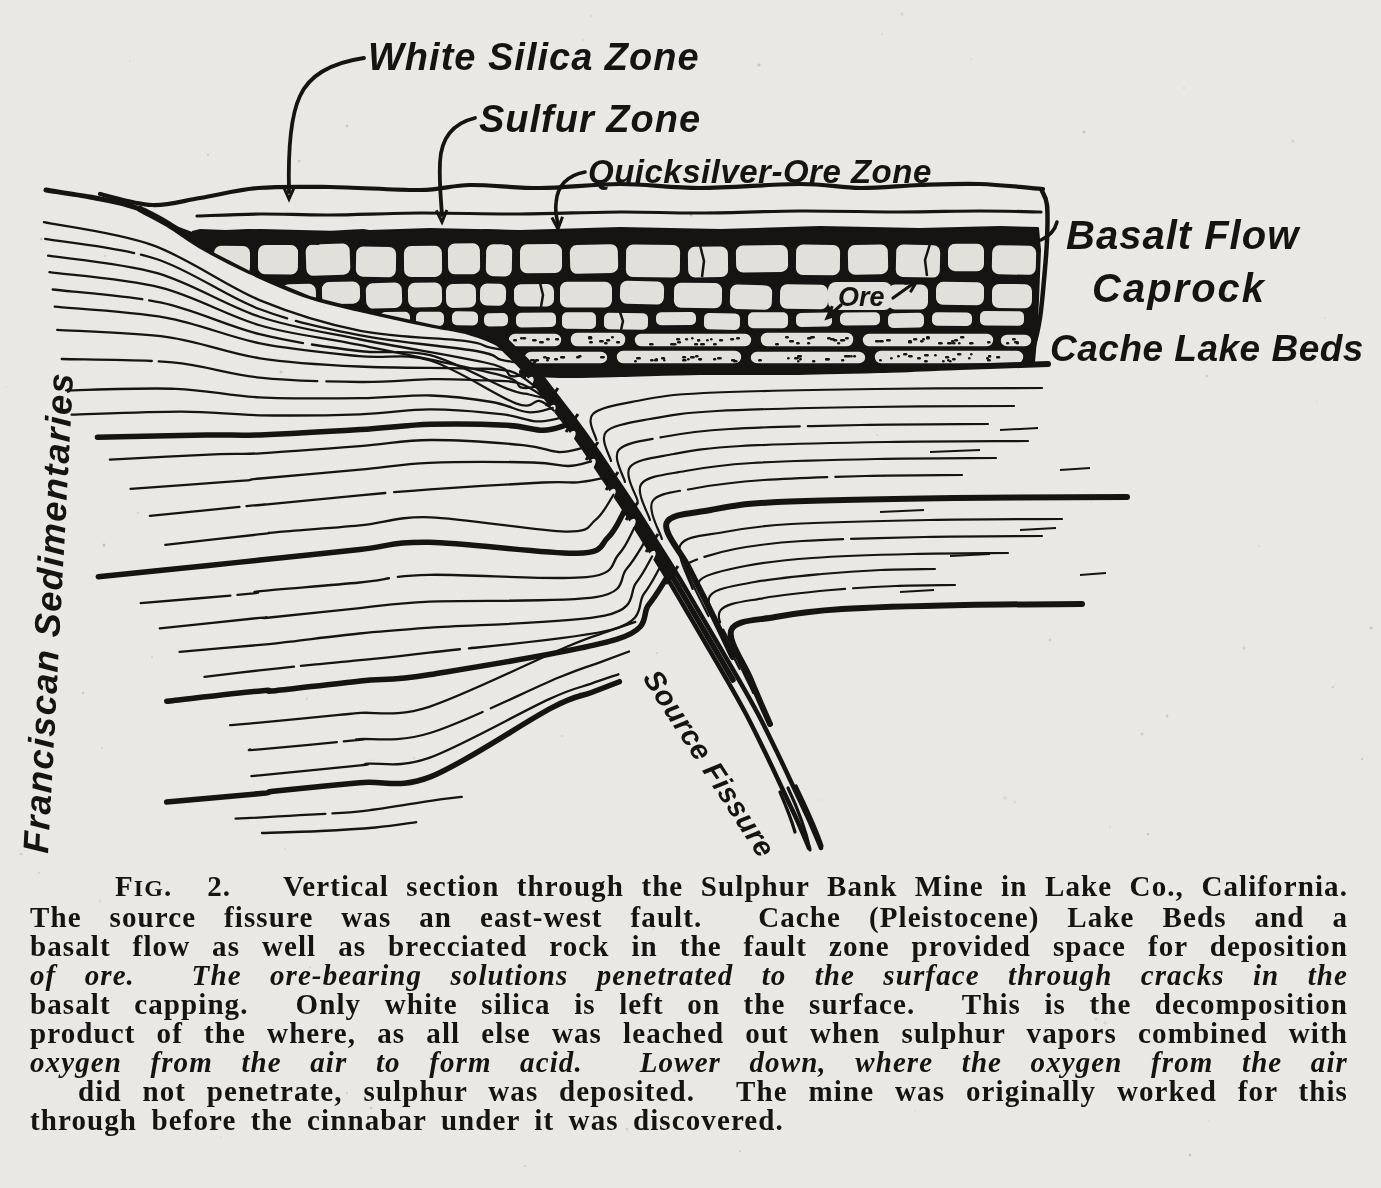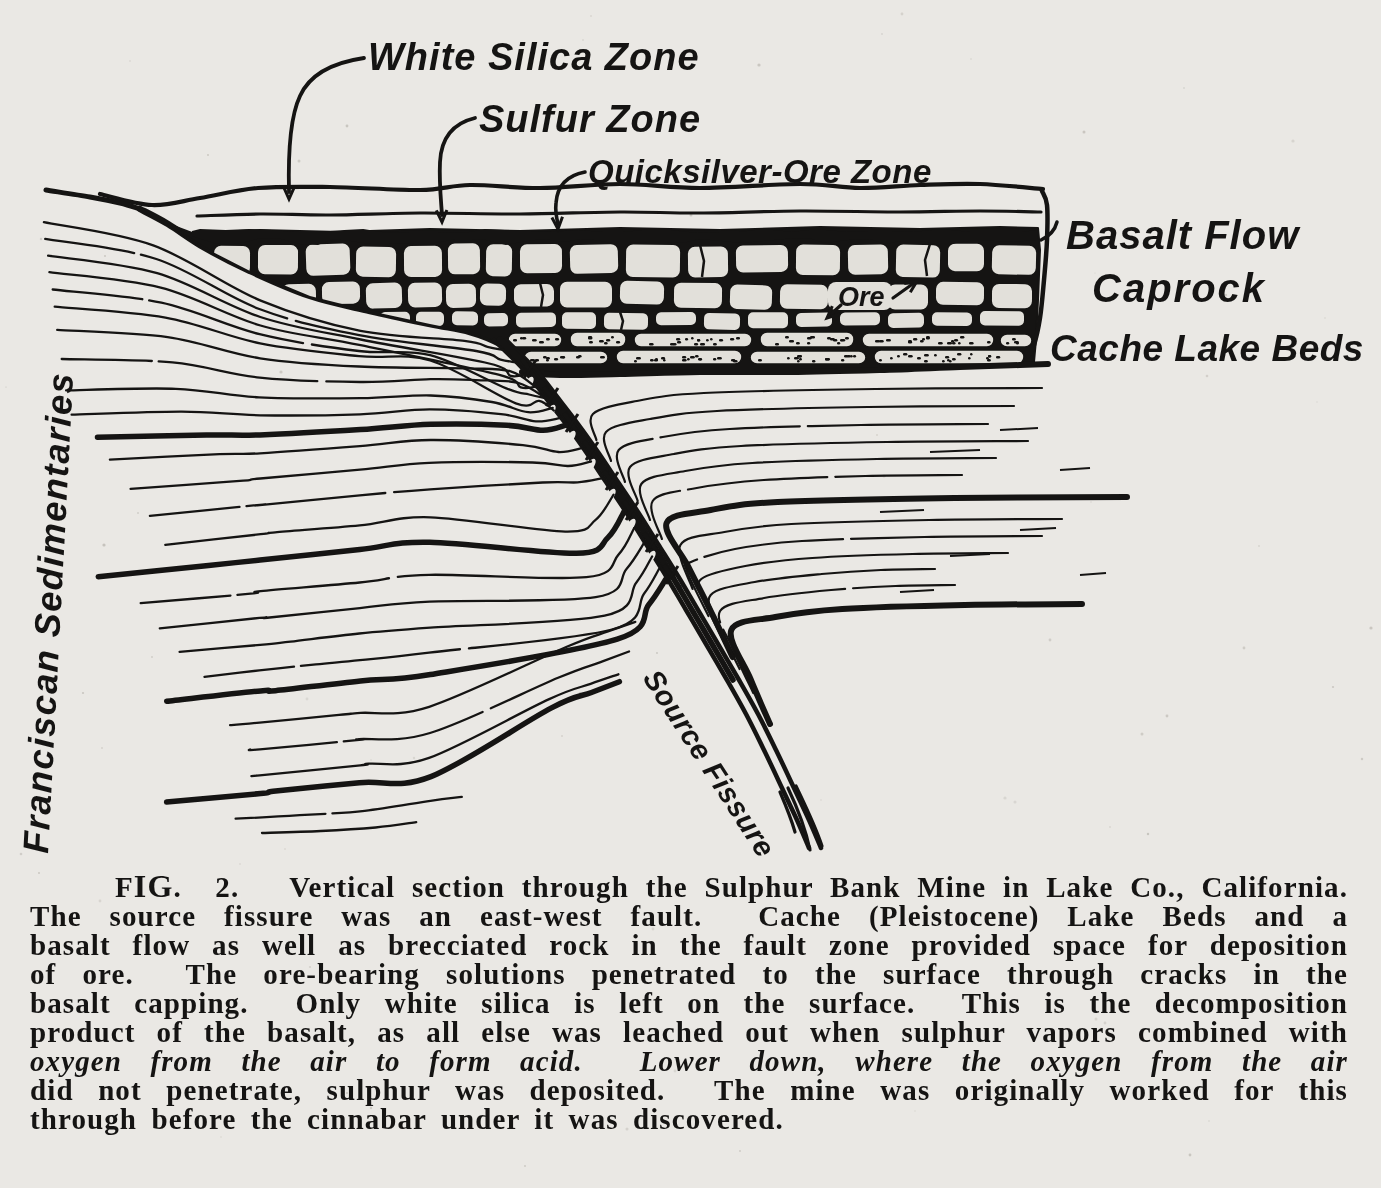--- a/index.html
+++ b/index.html
@@ -472,22 +472,22 @@
     <path d="M551.9,217.5 L558,229 L562.5,216.8" fill="none" stroke="#151413" stroke-width="3"></path>
 
 <path d="M893,298 L914,283" fill="none" stroke="#151413" stroke-width="3.2" stroke-linecap="round" stroke-linejoin="round"></path>
     <path d="M910.3,292.2 L917,281 L904.2,283.5" fill="none" stroke="#151413" stroke-width="3"></path>
 
 <path d="M841,305 L830,315" fill="none" stroke="#151413" stroke-width="3.2" stroke-linecap="round" stroke-linejoin="round"></path>
     <path d="M832.3,306.1 L827,318 L839.4,314.0" fill="none" stroke="#151413" stroke-width="3"></path>
 </svg>
 
 <div id="cap">
-<div style="text-align:justify;text-align-last:justify;"><span style="padding-left:85px"></span>F<span style="font-size:32px">IG</span>.&nbsp; 2.&nbsp;&nbsp; Vertical section through the Sulphur Bank Mine in Lake Co., California.</div>
+<div style="text-align:justify;text-align-last:justify;"><span style="padding-left:85px"></span>F<span style="font-size:24px">IG</span>.&nbsp; 2.&nbsp;&nbsp; Vertical section through the Sulphur Bank Mine in Lake Co., California.</div>
 <div style="text-align:justify;text-align-last:justify;font-family:Liberation Serif, serif;">The source fissure was an east-west fault.&nbsp; Cache (Pleistocene) Lake Beds and a</div>
 <div style="text-align:justify;text-align-last:justify;">basalt flow as well as brecciated rock in the fault zone provided space for deposition</div>
-<div style="text-align:justify;text-align-last:justify;">of ore.&nbsp; The ore-bearing solutions penetrated to the surface through cracks in the</div>
+<div style="text-align:justify;text-align-last:justify;font-style:italic;">of ore.&nbsp; The ore-bearing solutions penetrated to the surface through cracks in the</div>
 <div style="text-align:justify;text-align-last:justify;">basalt capping.&nbsp; Only white silica is left on the surface.&nbsp; This is the decomposition</div>
-<div style="text-align:justify;text-align-last:justify;">product of the basalt, as all else was leached out when sulphur vapors combined with</div>
+<div style="text-align:justify;text-align-last:justify;">product of the where, as all else was leached out when sulphur vapors combined with</div>
 <div style="text-align:justify;text-align-last:justify;font-style:italic;">oxygen from the air to form acid.&nbsp; Lower down, where the oxygen from the air</div>
-<div style="text-align:justify;text-align-last:justify;">did not penetrate, sulphur was deposited.&nbsp; The mine was originally worked for this</div>
+<div style="text-align:justify;text-align-last:justify;margin-left:48px;">did not penetrate, sulphur was deposited.&nbsp; The mine was originally worked for this</div>
 <div style="text-align:justify;text-align-last:left;">through before the cinnabar under it was discovered.</div>
 </div>
 
 </body></html>

